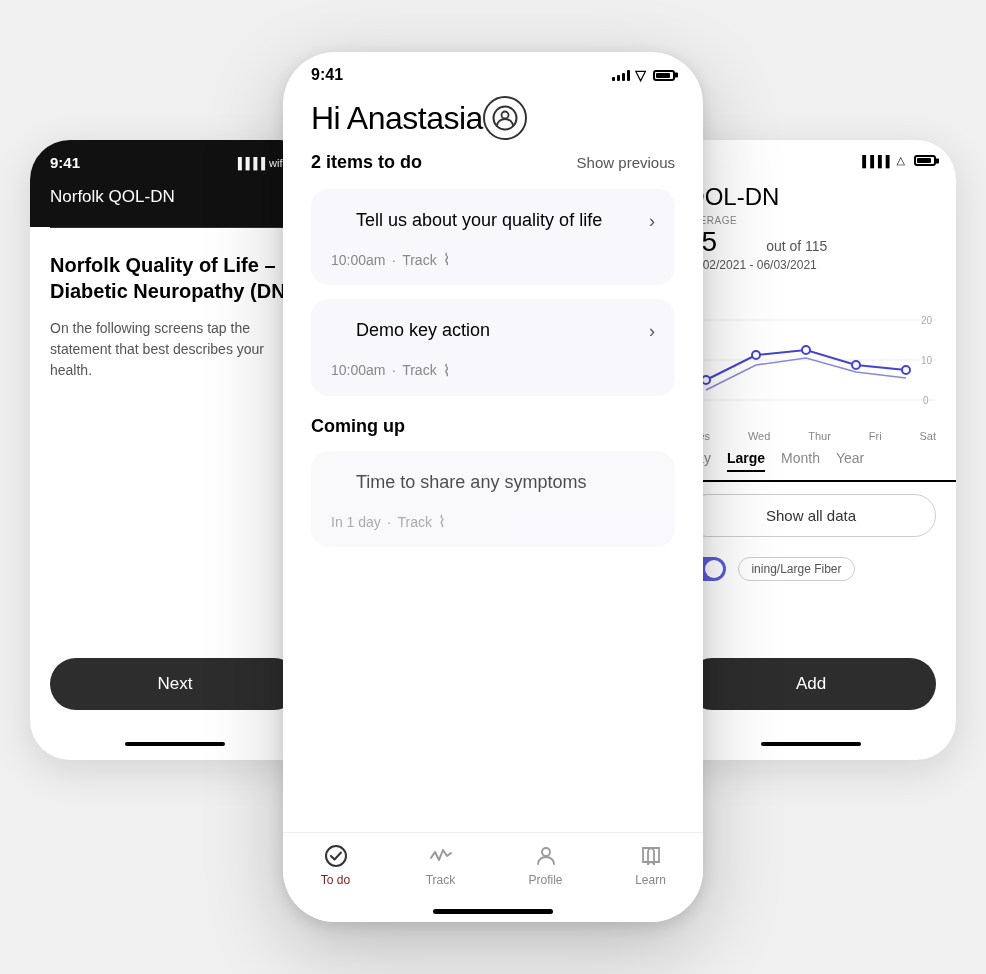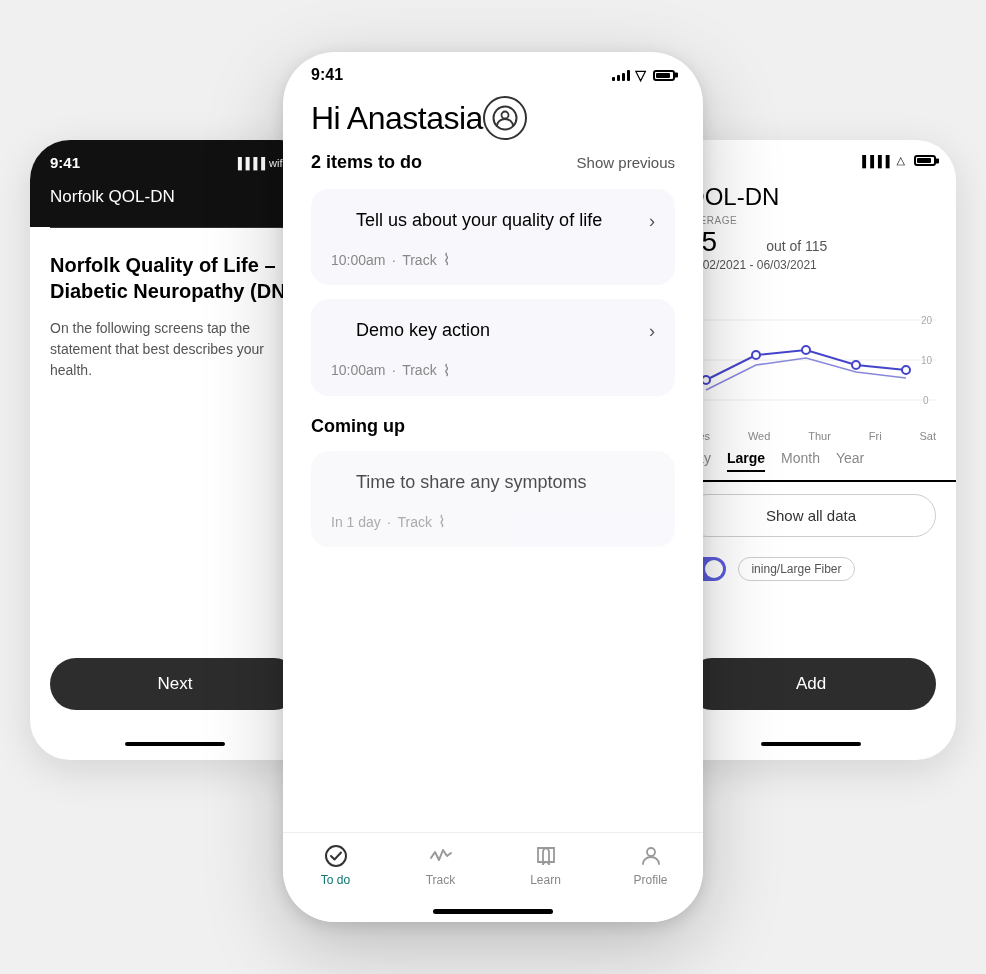--- a/index.html
+++ b/index.html
@@ -256,21 +256,21 @@
       align-items: center;
       justify-content: center;
     }
 
     .nav-label {
       font-size: 12px;
       color: #888;
     }
 
     .nav-label.active {
-      color: #0f766e;
+      color: #7f1d1d;
     }
 
     
     .home-indicator {
       position: absolute;
       bottom: 8px;
       left: 50%;
       transform: translateX(-50%);
       width: 120px;
       height: 5px;
@@ -712,31 +712,31 @@
         <svg width="24" height="24" viewBox="0 0 24 24" fill="none" xmlns="http://www.w3.org/2000/svg">
           <polyline points="2,14 6,8 10,16 14,6 18,12 22,9" stroke="#999" stroke-width="2" fill="none" stroke-linecap="round" stroke-linejoin="round"></polyline>
         </svg>
       </div>
       <span class="nav-label">Track</span>
     </div>
 
     <div class="nav-item">
       <div class="nav-icon">
         <svg width="24" height="24" viewBox="0 0 24 24" fill="none" xmlns="http://www.w3.org/2000/svg">
+          <circle cx="12" cy="8" r="4" stroke="#999" stroke-width="1.8"></circle>
+          <path d="M4 20c0-4 3.6-7 8-7s8 3 8 7" stroke="#999" stroke-width="1.8" stroke-linecap="round"></path>
+        </svg>
+      </div>
+      <span class="nav-label">Profile</span>
+    </div>
+
+    <div class="nav-item">
+      <div class="nav-icon">
+        <svg width="24" height="24" viewBox="0 0 24 24" fill="none" xmlns="http://www.w3.org/2000/svg">
           <path d="M4 4h7a4 4 0 014 4v13a3 3 0 00-3-3H4V4z" stroke="#999" stroke-width="1.8"></path>
           <path d="M20 4h-7a4 4 0 00-4 4v13a3 3 0 013-3h8V4z" stroke="#999" stroke-width="1.8"></path>
         </svg>
       </div>
       <span class="nav-label">Learn</span>
     </div>
-
-    <div class="nav-item">
-      <div class="nav-icon">
-        <svg width="24" height="24" viewBox="0 0 24 24" fill="none" xmlns="http://www.w3.org/2000/svg">
-          <circle cx="12" cy="8" r="4" stroke="#999" stroke-width="1.8"></circle>
-          <path d="M4 20c0-4 3.6-7 8-7s8 3 8 7" stroke="#999" stroke-width="1.8" stroke-linecap="round"></path>
-        </svg>
-      </div>
-      <span class="nav-label">Profile</span>
-    </div>
   </div>
   <div class="home-indicator"></div>
 </div>
 
 </body></html>

